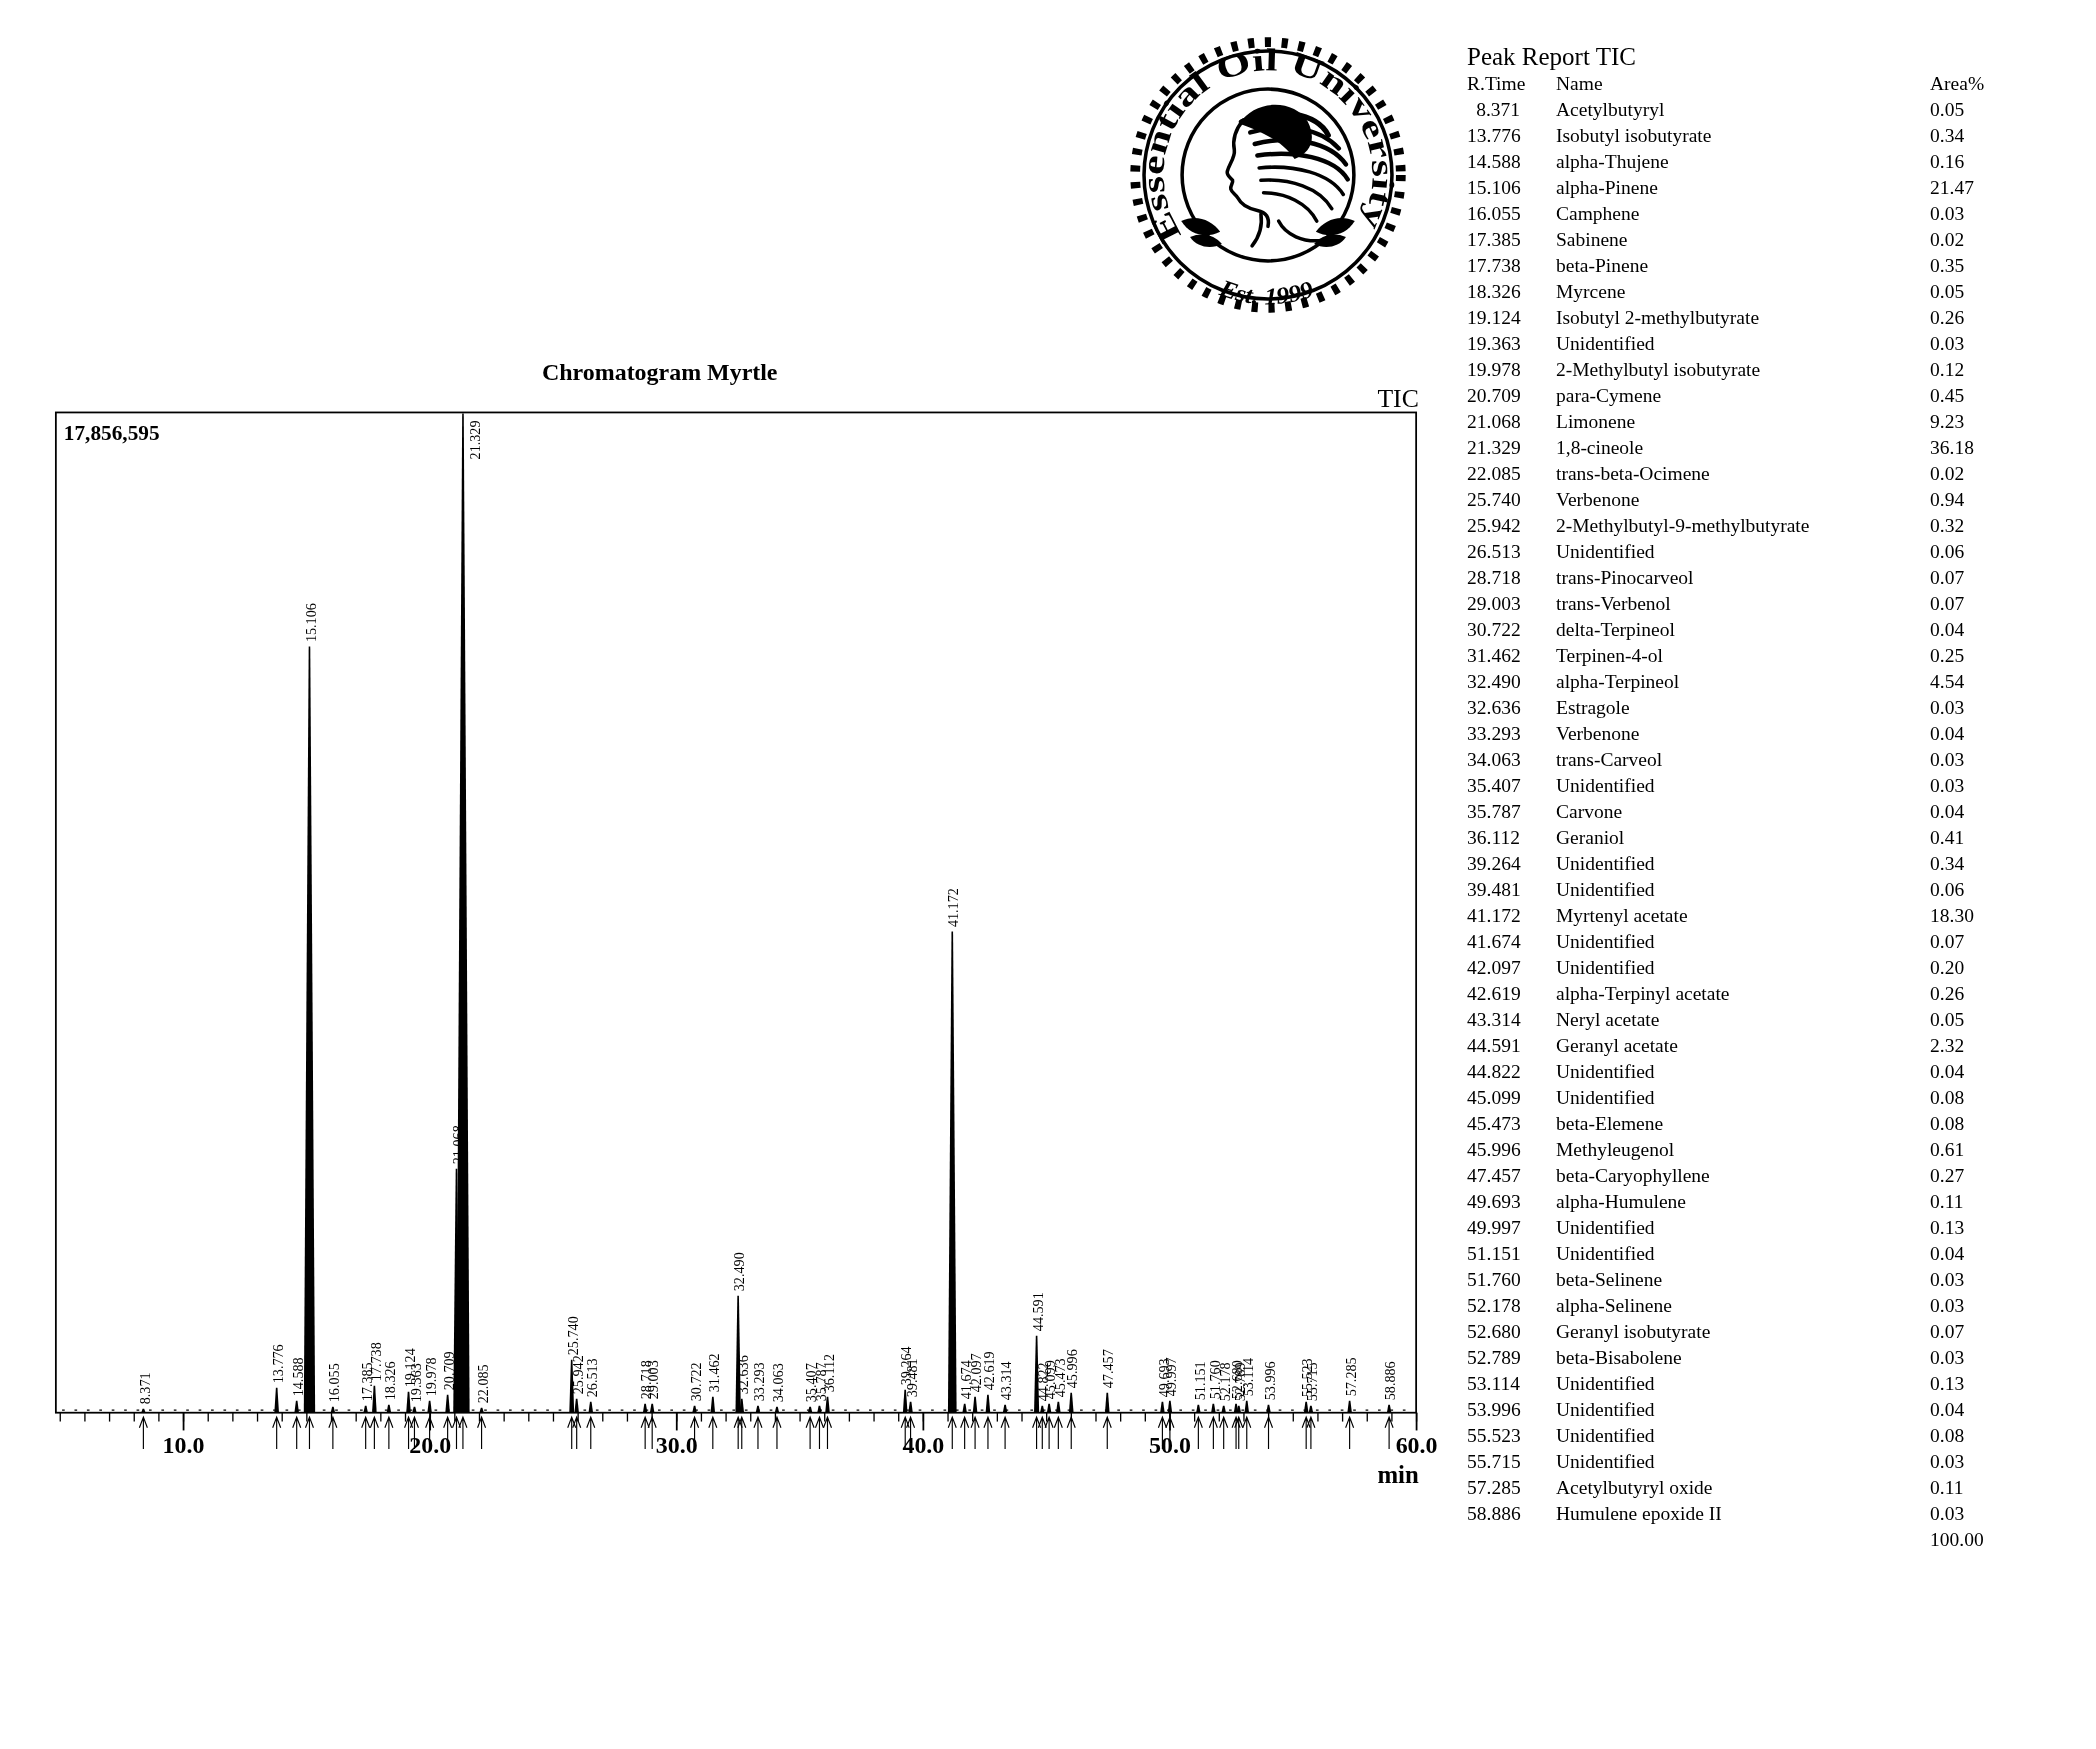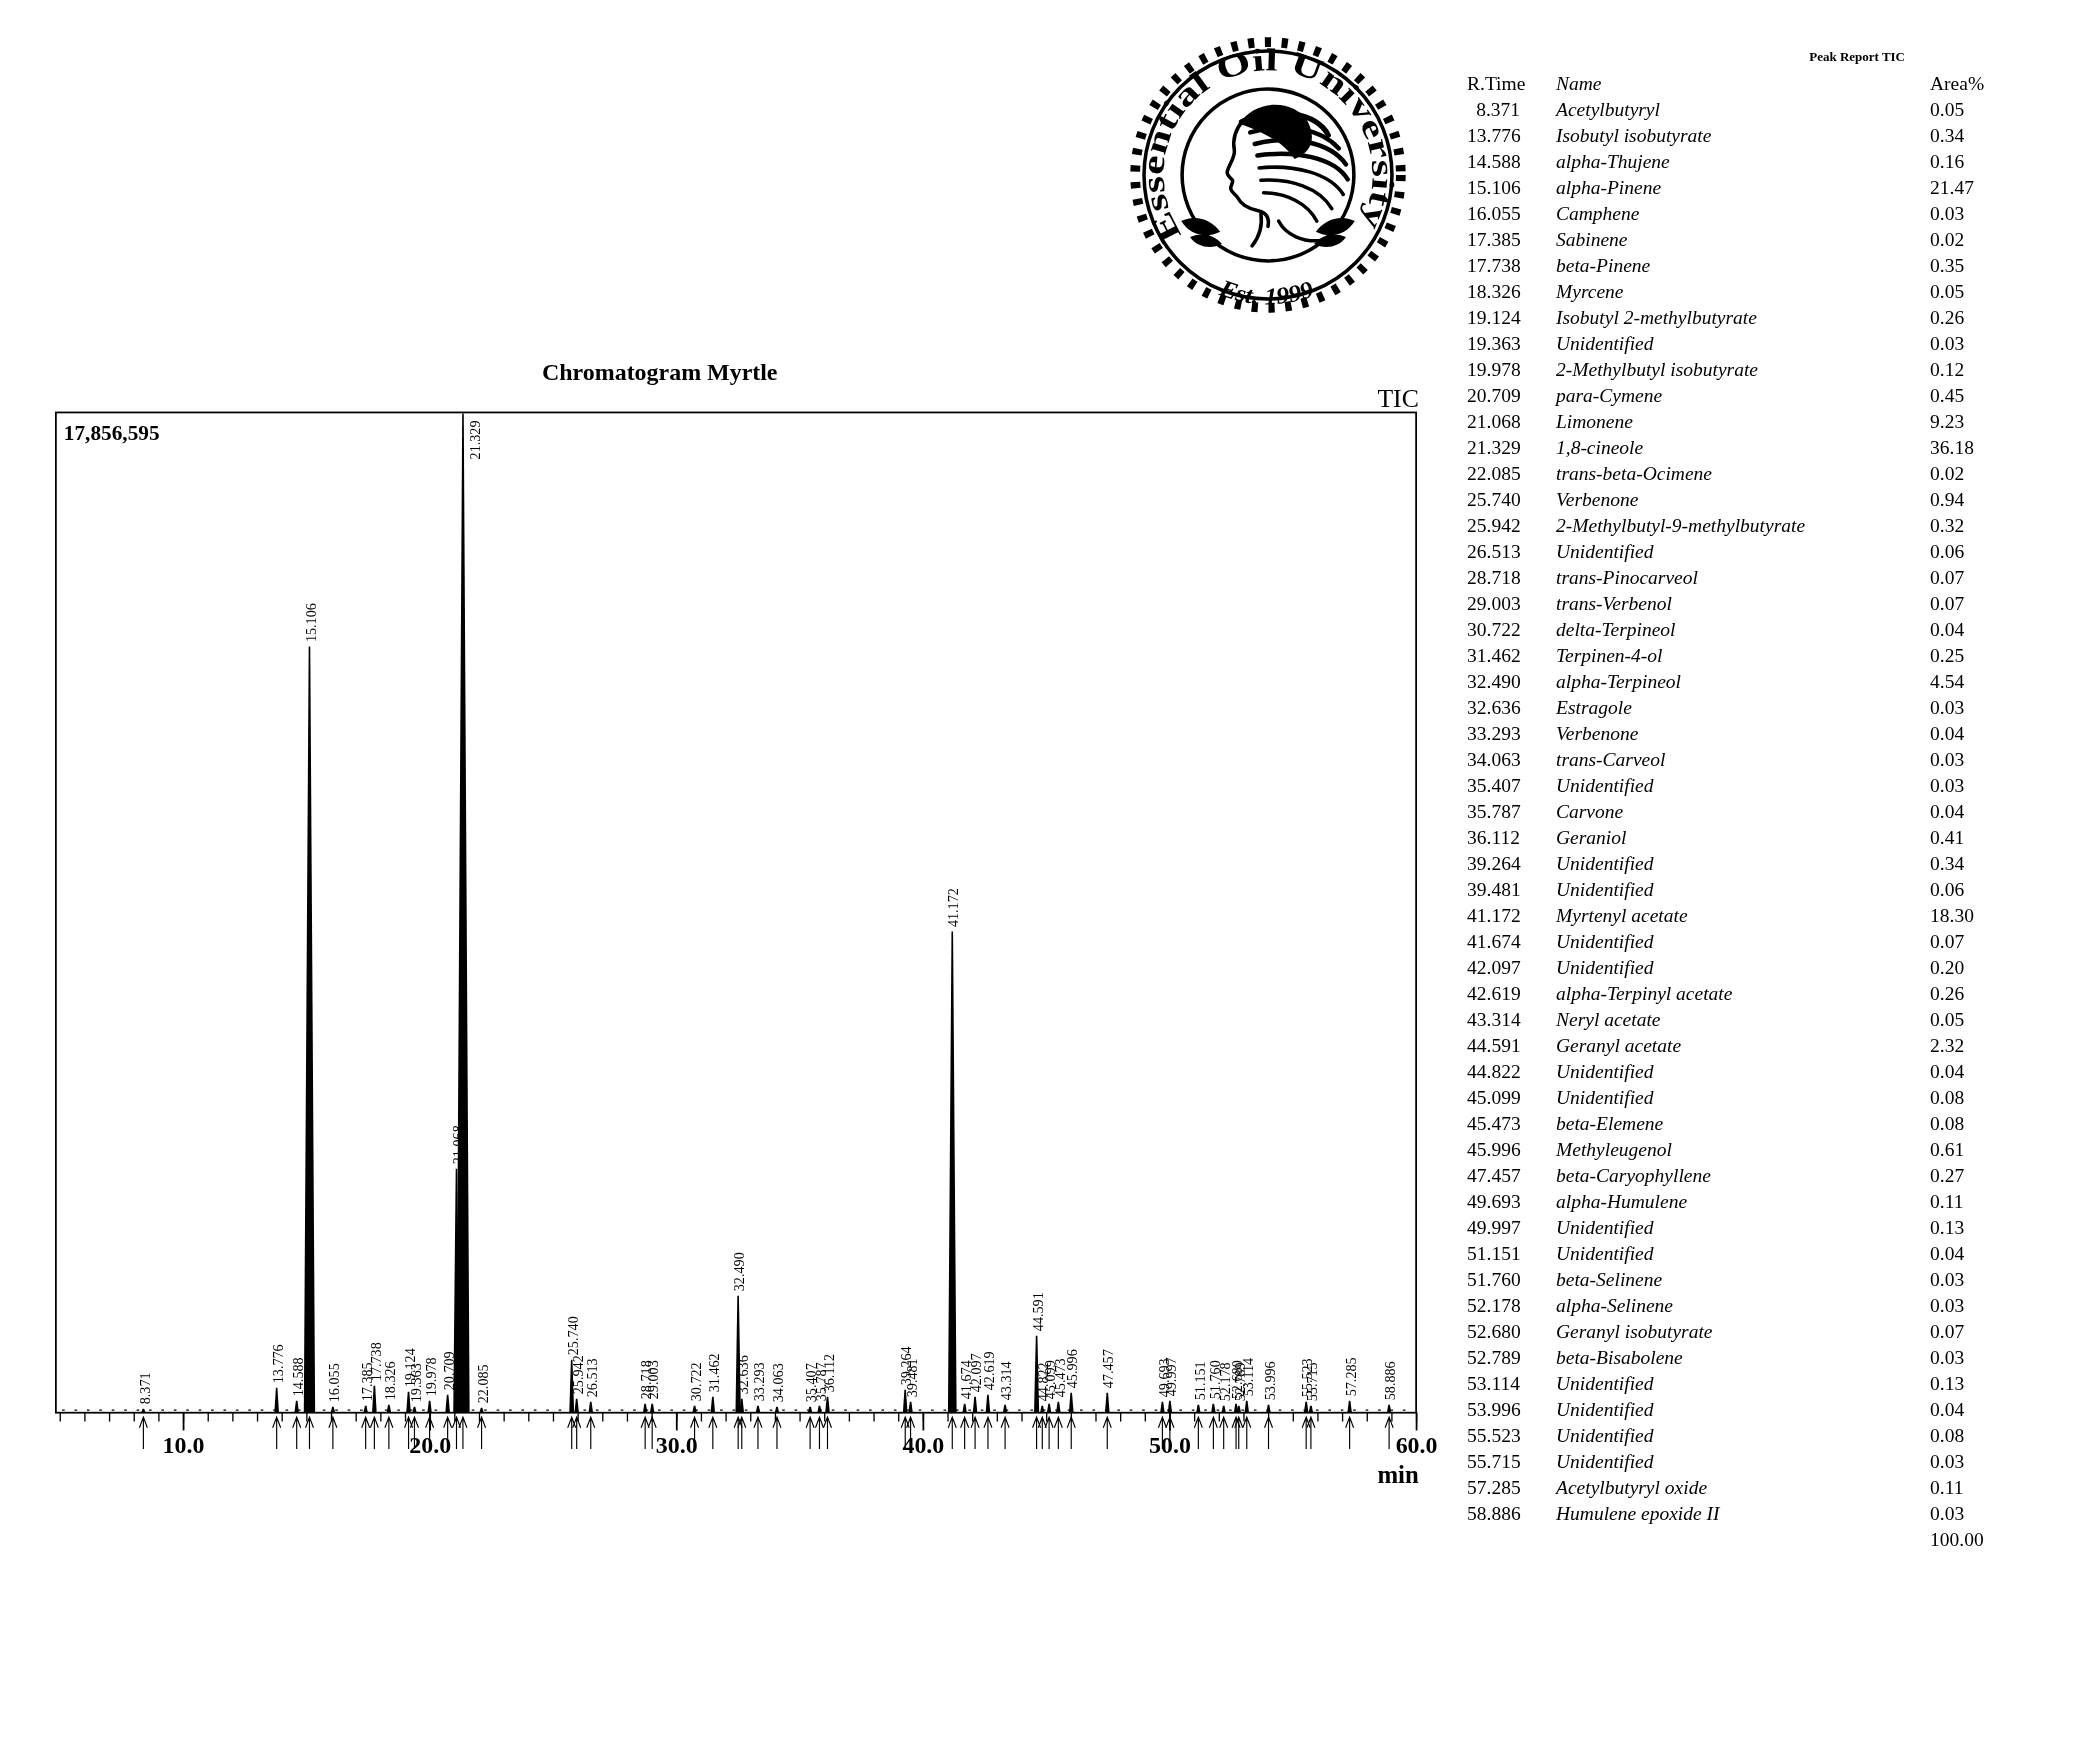--- a/index.html
+++ b/index.html
@@ -12,24 +12,24 @@
   .t-tic{font-size:29px;}
   .t-max{font-size:24px;font-weight:bold;}
   .t-tick{font-size:27px;font-weight:bold;}
   .t-min{font-size:28px;font-weight:bold;}
   .t-peaklabel{font-size:16px;}
   
   .logo-ring-text{font-size:36px;font-weight:bold;}
   .logo-est{font-size:27px;font-style:italic;font-weight:bold;}
   
   .report{position:absolute;left:1467px;top:44px;width:543px;font-size:19.5px;line-height:26px;}
-  .report-title{text-align:right;padding-right:105px;font-size:13px;line-height:26.6px;font-weight:bold;}
+  .report-title{text-align:left;padding-right:105px;font-size:25px;line-height:26.6px;}
   .report-row{display:flex;gap:28px;}
   .report-row .rt{width:53px;text-align:right;flex:none;white-space:nowrap;}
-  .report-row .nm{flex:1;text-align:left;margin-left:8px;white-space:nowrap;font-style:italic;}
+  .report-row .nm{flex:1;text-align:left;margin-left:8px;white-space:nowrap;}
   .report-row .ar{flex:none;min-width:80px;white-space:nowrap;}
 </style>
 </head>
 <body>
 
 <div class="page abs" style="left:0;top:0;width:2097px;height:1749px;">
 
   <svg class="abs" style="left:1121px;top:28px;" width="294" height="294" viewBox="-166 -166 332 332">
     <g>
       <circle cx="0" cy="0" r="150" fill="none" stroke="#000" stroke-width="11" stroke-dasharray="7 12"></circle>

